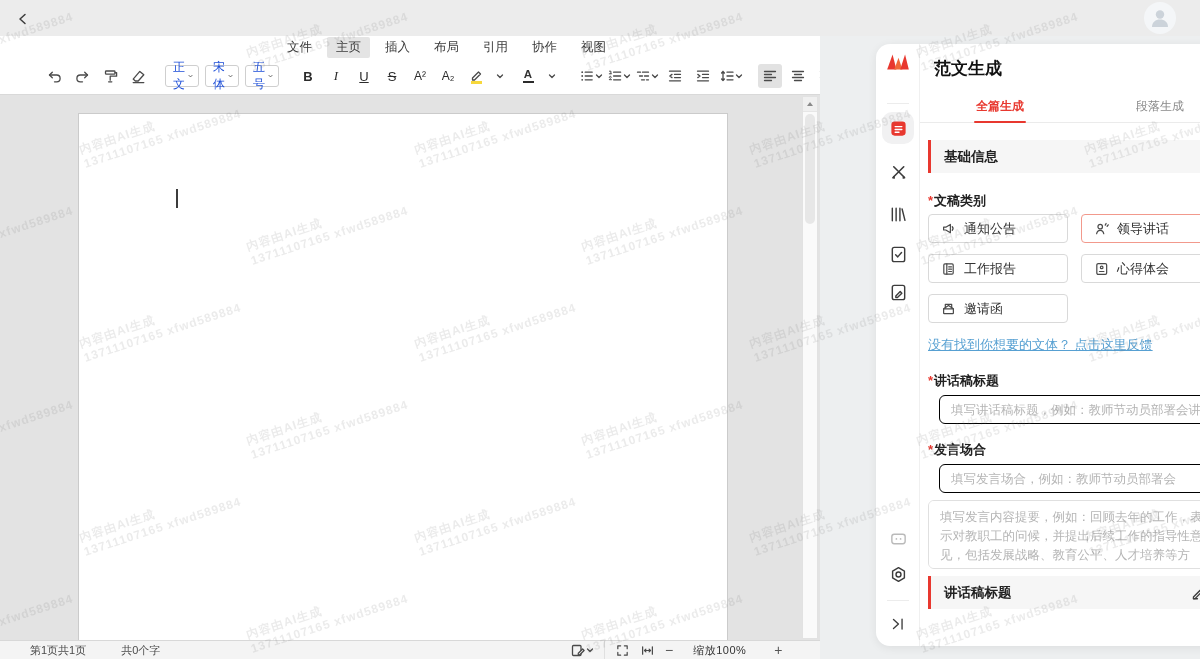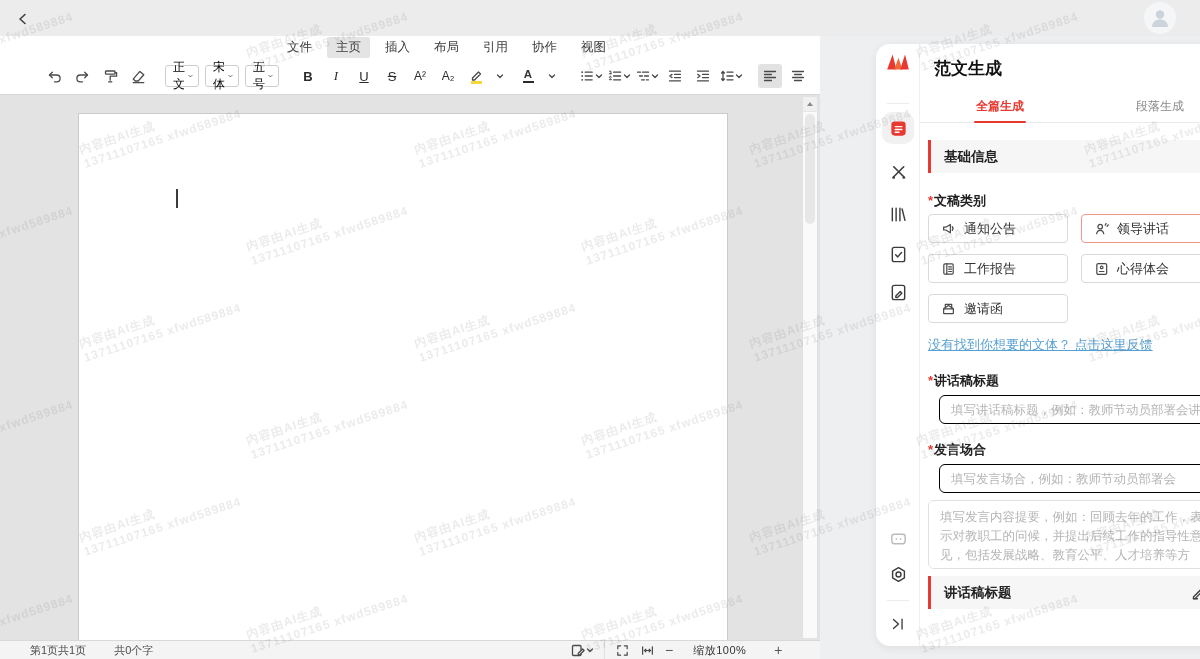--- a/index.html
+++ b/index.html
@@ -14,35 +14,35 @@
 
   
   .menu-row { position:absolute; left:0; top:36px; width:820px; height:22px; background:#fff; display:flex; align-items:center; padding-left:278px; gap:6px; }
   .menu-tab { font-size:12.5px; color:#3a3a3a; padding:2px 9px; border-radius:2px; cursor:pointer; white-space:nowrap;text-align:center; }
   .menu-tab.active { background:#e4e4e4; }
 
   .toolbar { position:absolute; left:0; top:58px; width:820px; height:37px; background:#fff; border-bottom:1px solid #d9d9d9; display:flex; align-items:center; padding-left:42px; }
   .tbtn { height:24px; min-width:24px; display:flex; align-items:center; justify-content:center; border-radius:3px; cursor:pointer; margin-right:4px; }
   .tbtn.sel { background:#e2e2e2; }
   .tdiv { width:1px; height:18px; background:#e0e0e0; margin:0 7px 0 4px; }
-  .tselect { height:22px; border:1px solid #cfcfcf; border-radius:3px; display:flex; align-items:center; justify-content:space-between; padding:0 5px 0 7px; font-size:12px; color:#000000; margin-right:6px; cursor:pointer; background:#fff; }
+  .tselect { height:22px; border:1px solid #cfcfcf; border-radius:3px; display:flex; align-items:center; justify-content:space-between; padding:0 5px 0 7px; font-size:12px; color:#1d4ed8; margin-right:6px; cursor:pointer; background:#fff; }
   .tletter { font-size:13px; color:#2b2b2b; }
   .b { font-weight:bold; } .i { font-style:italic; font-family:"Liberation Serif",serif; } .u { text-decoration:underline; } .s { text-decoration:line-through; }
   .colorbtn { position:relative; display:flex; flex-direction:column; align-items:center; justify-content:center; }
   .colorbar { width:11px; height:2.5px; margin-top:0.5px; }
 
   .doc-area { position:absolute; left:0; top:95px; width:820px; height:545px; background:#e3e3e3; overflow:hidden; }
   .page { position:absolute; left:78px; top:18px; width:650px; height:620px; background:#fff; border:1px solid #cbcbcb; }
   .caret-cursor { position:absolute; left:97px; top:75px; width:1.5px; height:19px; background:#3c3c3c; }
   .vscroll { position:absolute; right:2px; top:1px; width:16px; height:543px; background:#fafafa; border:1px solid #e2e2e2; }
   .vscroll .up { height:15px; background:#f0f0f0; display:flex; align-items:center; justify-content:center; border-bottom:1px solid #e6e6e6; cursor:pointer; }
   .vscroll .thumb { margin:2px auto 0; width:10px; height:110px; background:#e7e7e7; border-radius:5px; cursor:pointer; }
 
   .status-bar { position:absolute; left:0; top:640px; width:820px; height:19px; background:#f4f4f4; border-top:1px solid #d8d8d8; display:flex; align-items:center; font-size:11px; color:#4a4a4a; }
-  .status-bar .lefties { margin-left:30px; display:flex; gap:28px; }
+  .status-bar .lefties { margin-left:30px; display:flex; gap:35px; }
   .status-bar .righties { position:absolute; left:570px; display:flex; align-items:center; gap:10px; }
   .sbtn { display:flex; align-items:center; cursor:pointer; color:#555; }
   .zoomtxt { font-size:11px; color:#333; letter-spacing:0.5px;margin-left:10px; }
 
   
   .panel-backdrop { position:absolute; left:820px; top:36px; width:380px; height:623px; background:#edeff0; }
   .panel { position:absolute; left:876px; top:44px; width:364px; height:602px; background:#fff; border-radius:14px; box-shadow:0 2px 10px rgba(0,0,0,0.07); }
   .rail { position:absolute; left:0; top:0; width:44px; height:602px; border-right:1px solid #f0f0f0; }
   .rail-item { position:absolute; left:12px; width:20px; height:20px; display:flex; align-items:center; justify-content:center; cursor:pointer; }
   .rail-active { position:absolute; left:6px; top:68px; width:32px; height:32px; background:#f1f1f2; border-radius:10px; display:flex; align-items:center; justify-content:center; cursor:pointer; }

